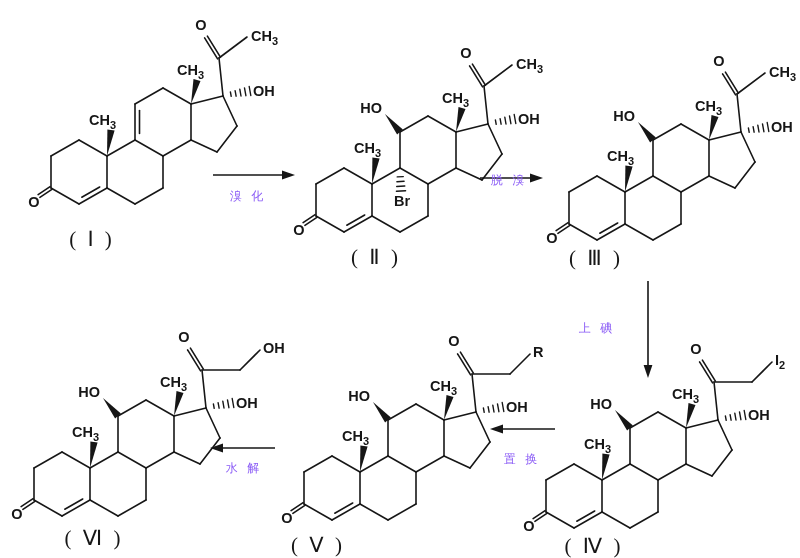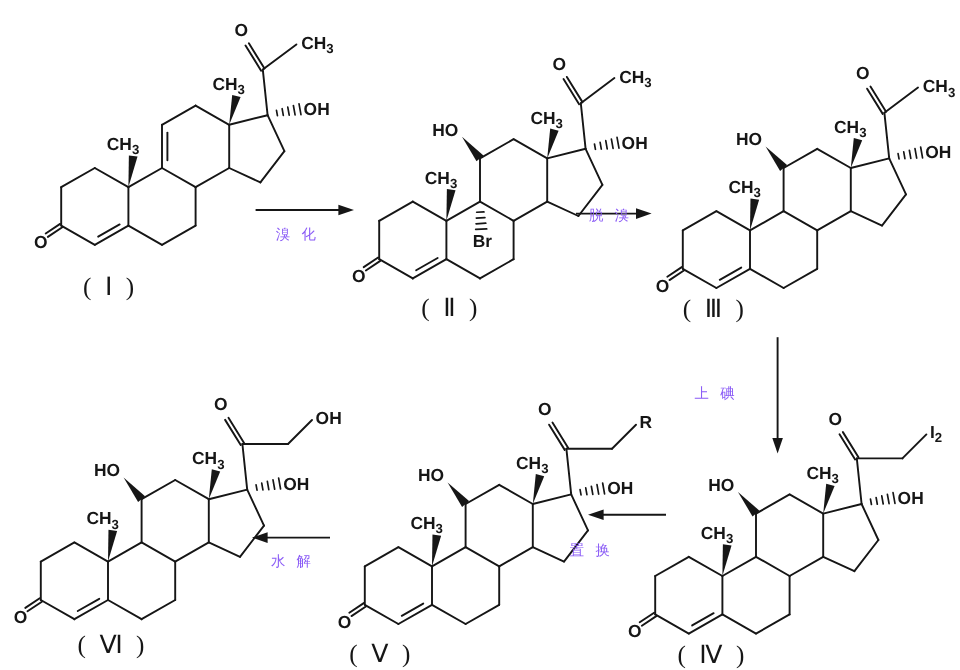--- a/index.html
+++ b/index.html
@@ -355,16 +355,16 @@
   <div class="cap" style="left:92px;top:239px">( Ⅰ )</div>
   <div class="cap" style="left:376px;top:257px">( Ⅱ )</div>
   <div class="cap" style="left:596px;top:258px">( Ⅲ )</div>
   <div class="cap" style="left:594px;top:546px">( Ⅳ )</div>
   <div class="cap" style="left:318px;top:545px">( Ⅴ )</div>
   <div class="cap" style="left:94px;top:538px">( Ⅵ )</div>
 
   <div class="rxn" style="left:248px;top:196px">溴 化</div>
   <div class="rxn" style="left:509px;top:180px">脱 溴</div>
   <div class="rxn" style="left:597px;top:328px">上 碘</div>
-  <div class="rxn" style="left:493px;top:459px">置 换</div>
+  <div class="rxn" style="left:522px;top:459px">置 换</div>
   <div class="rxn" style="left:244px;top:468px">水 解</div>
 
 </div>
 
 </body></html>

